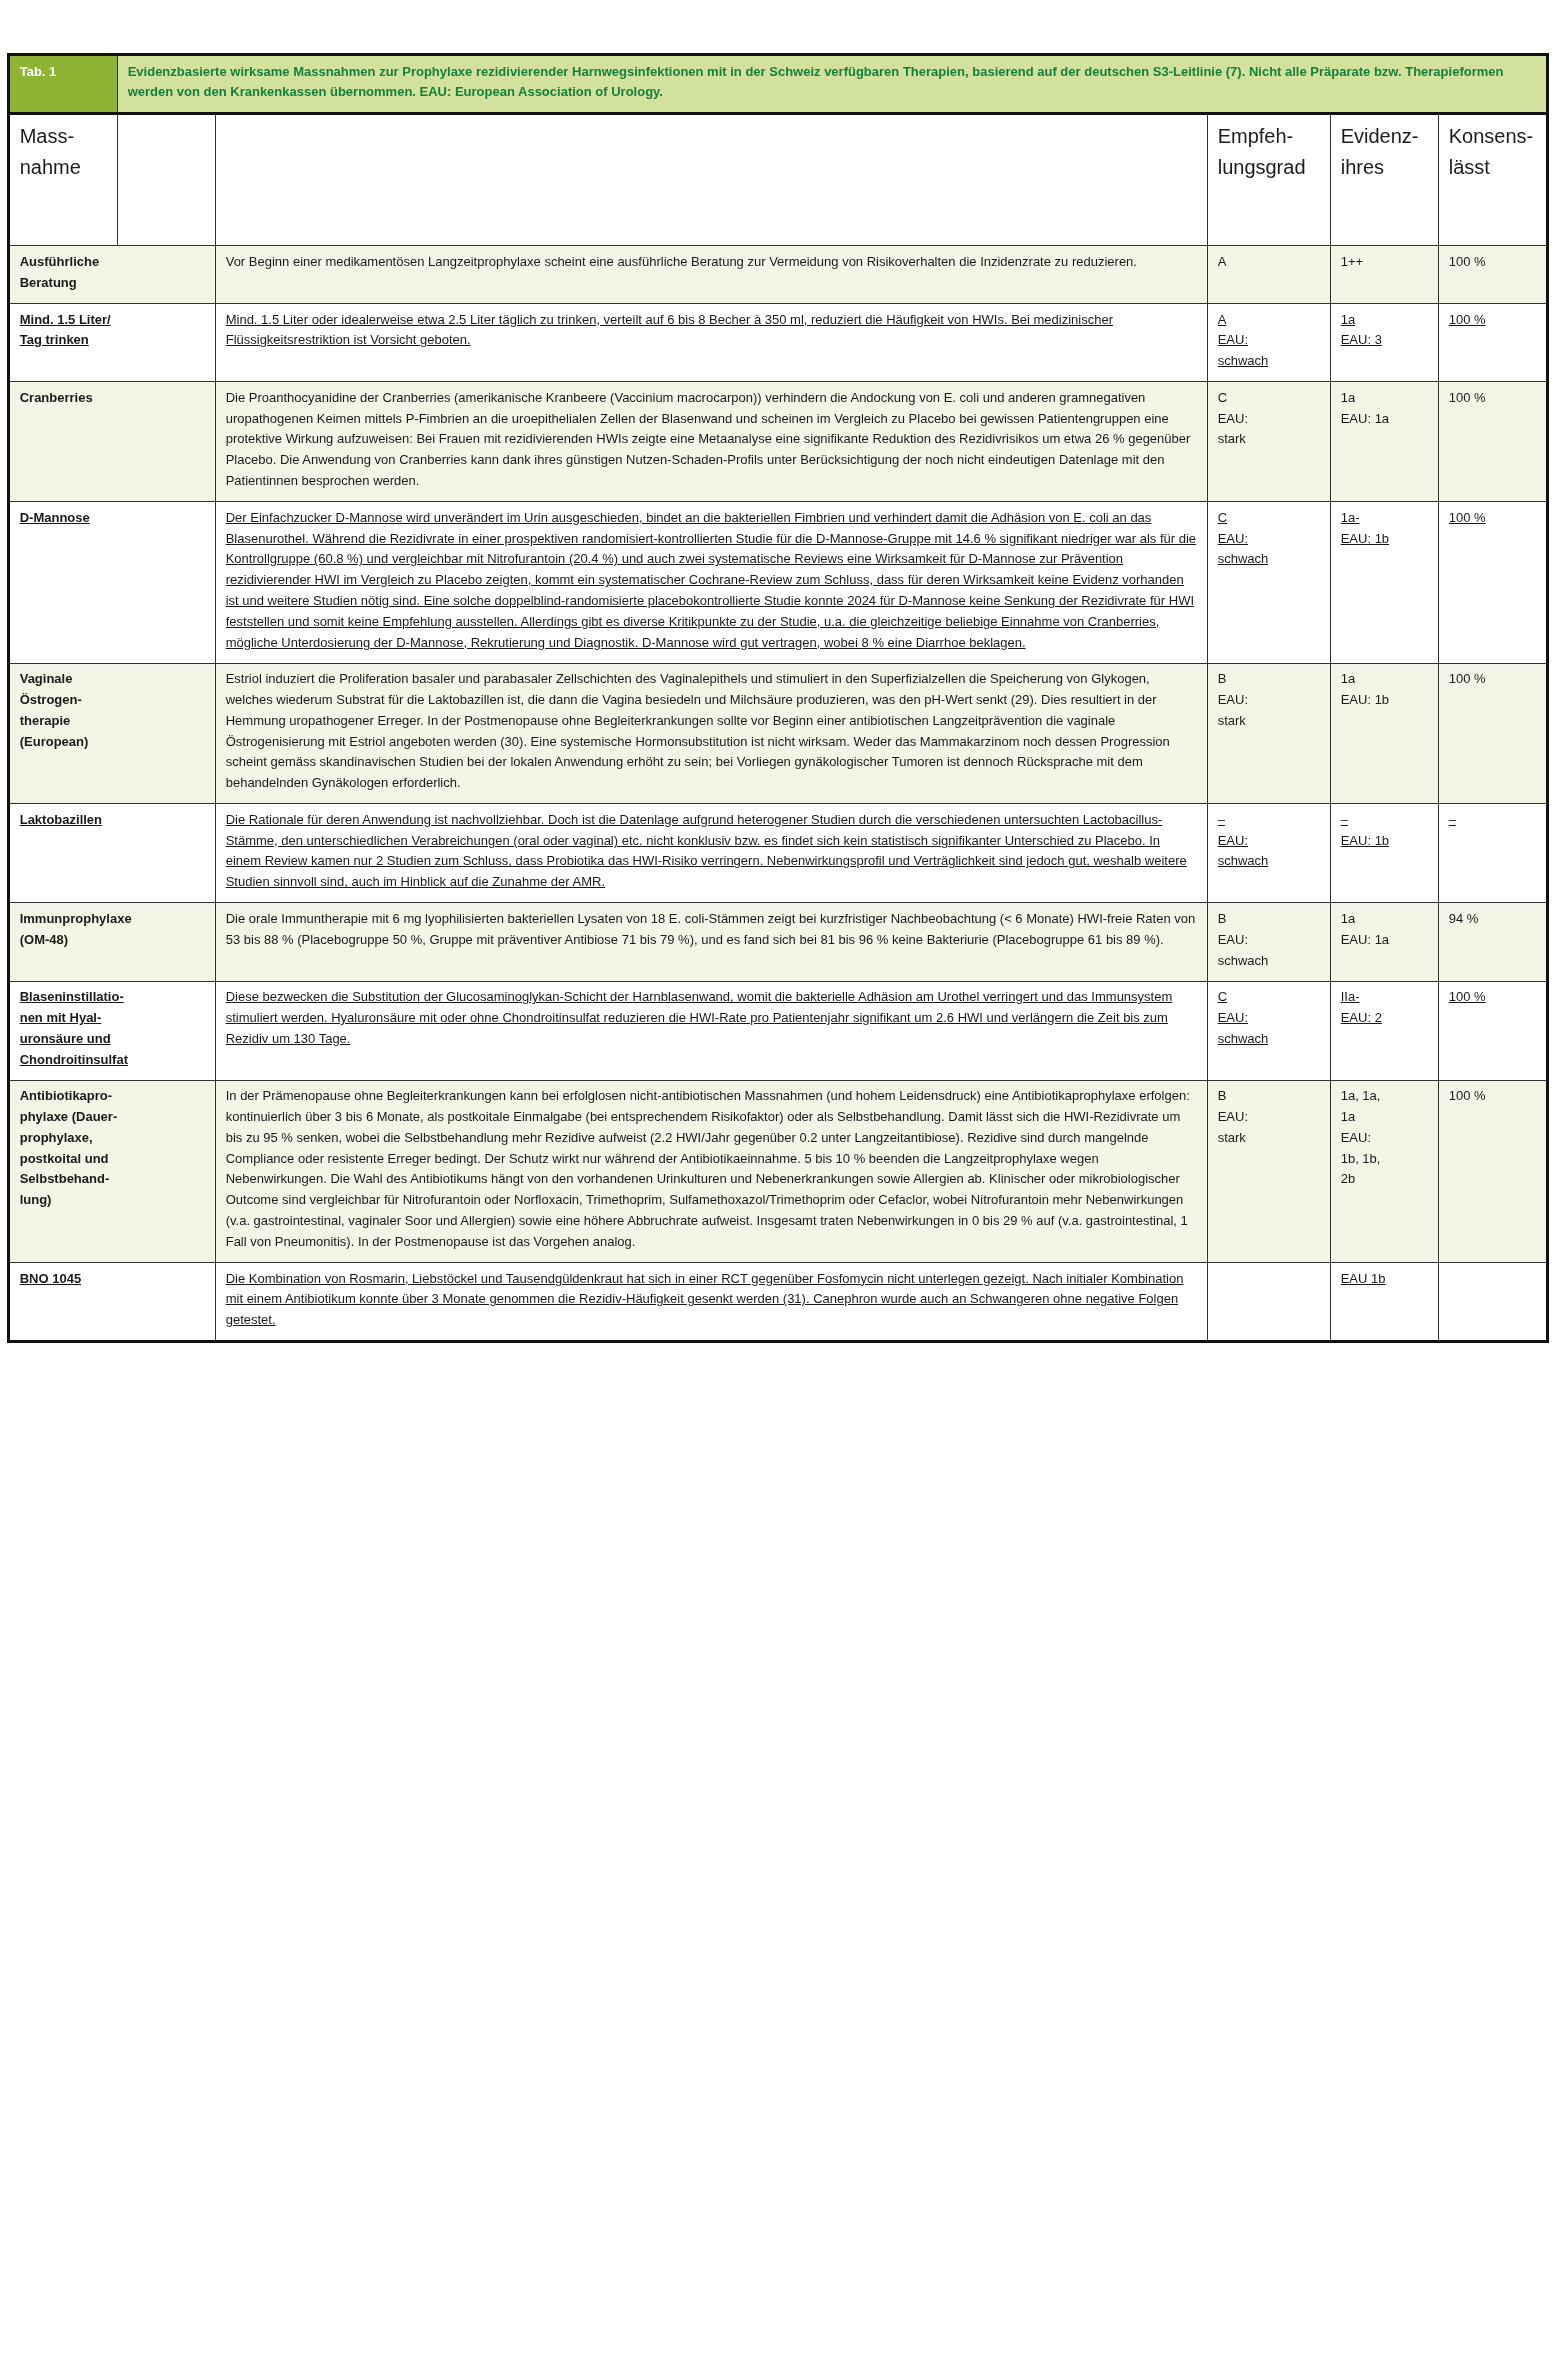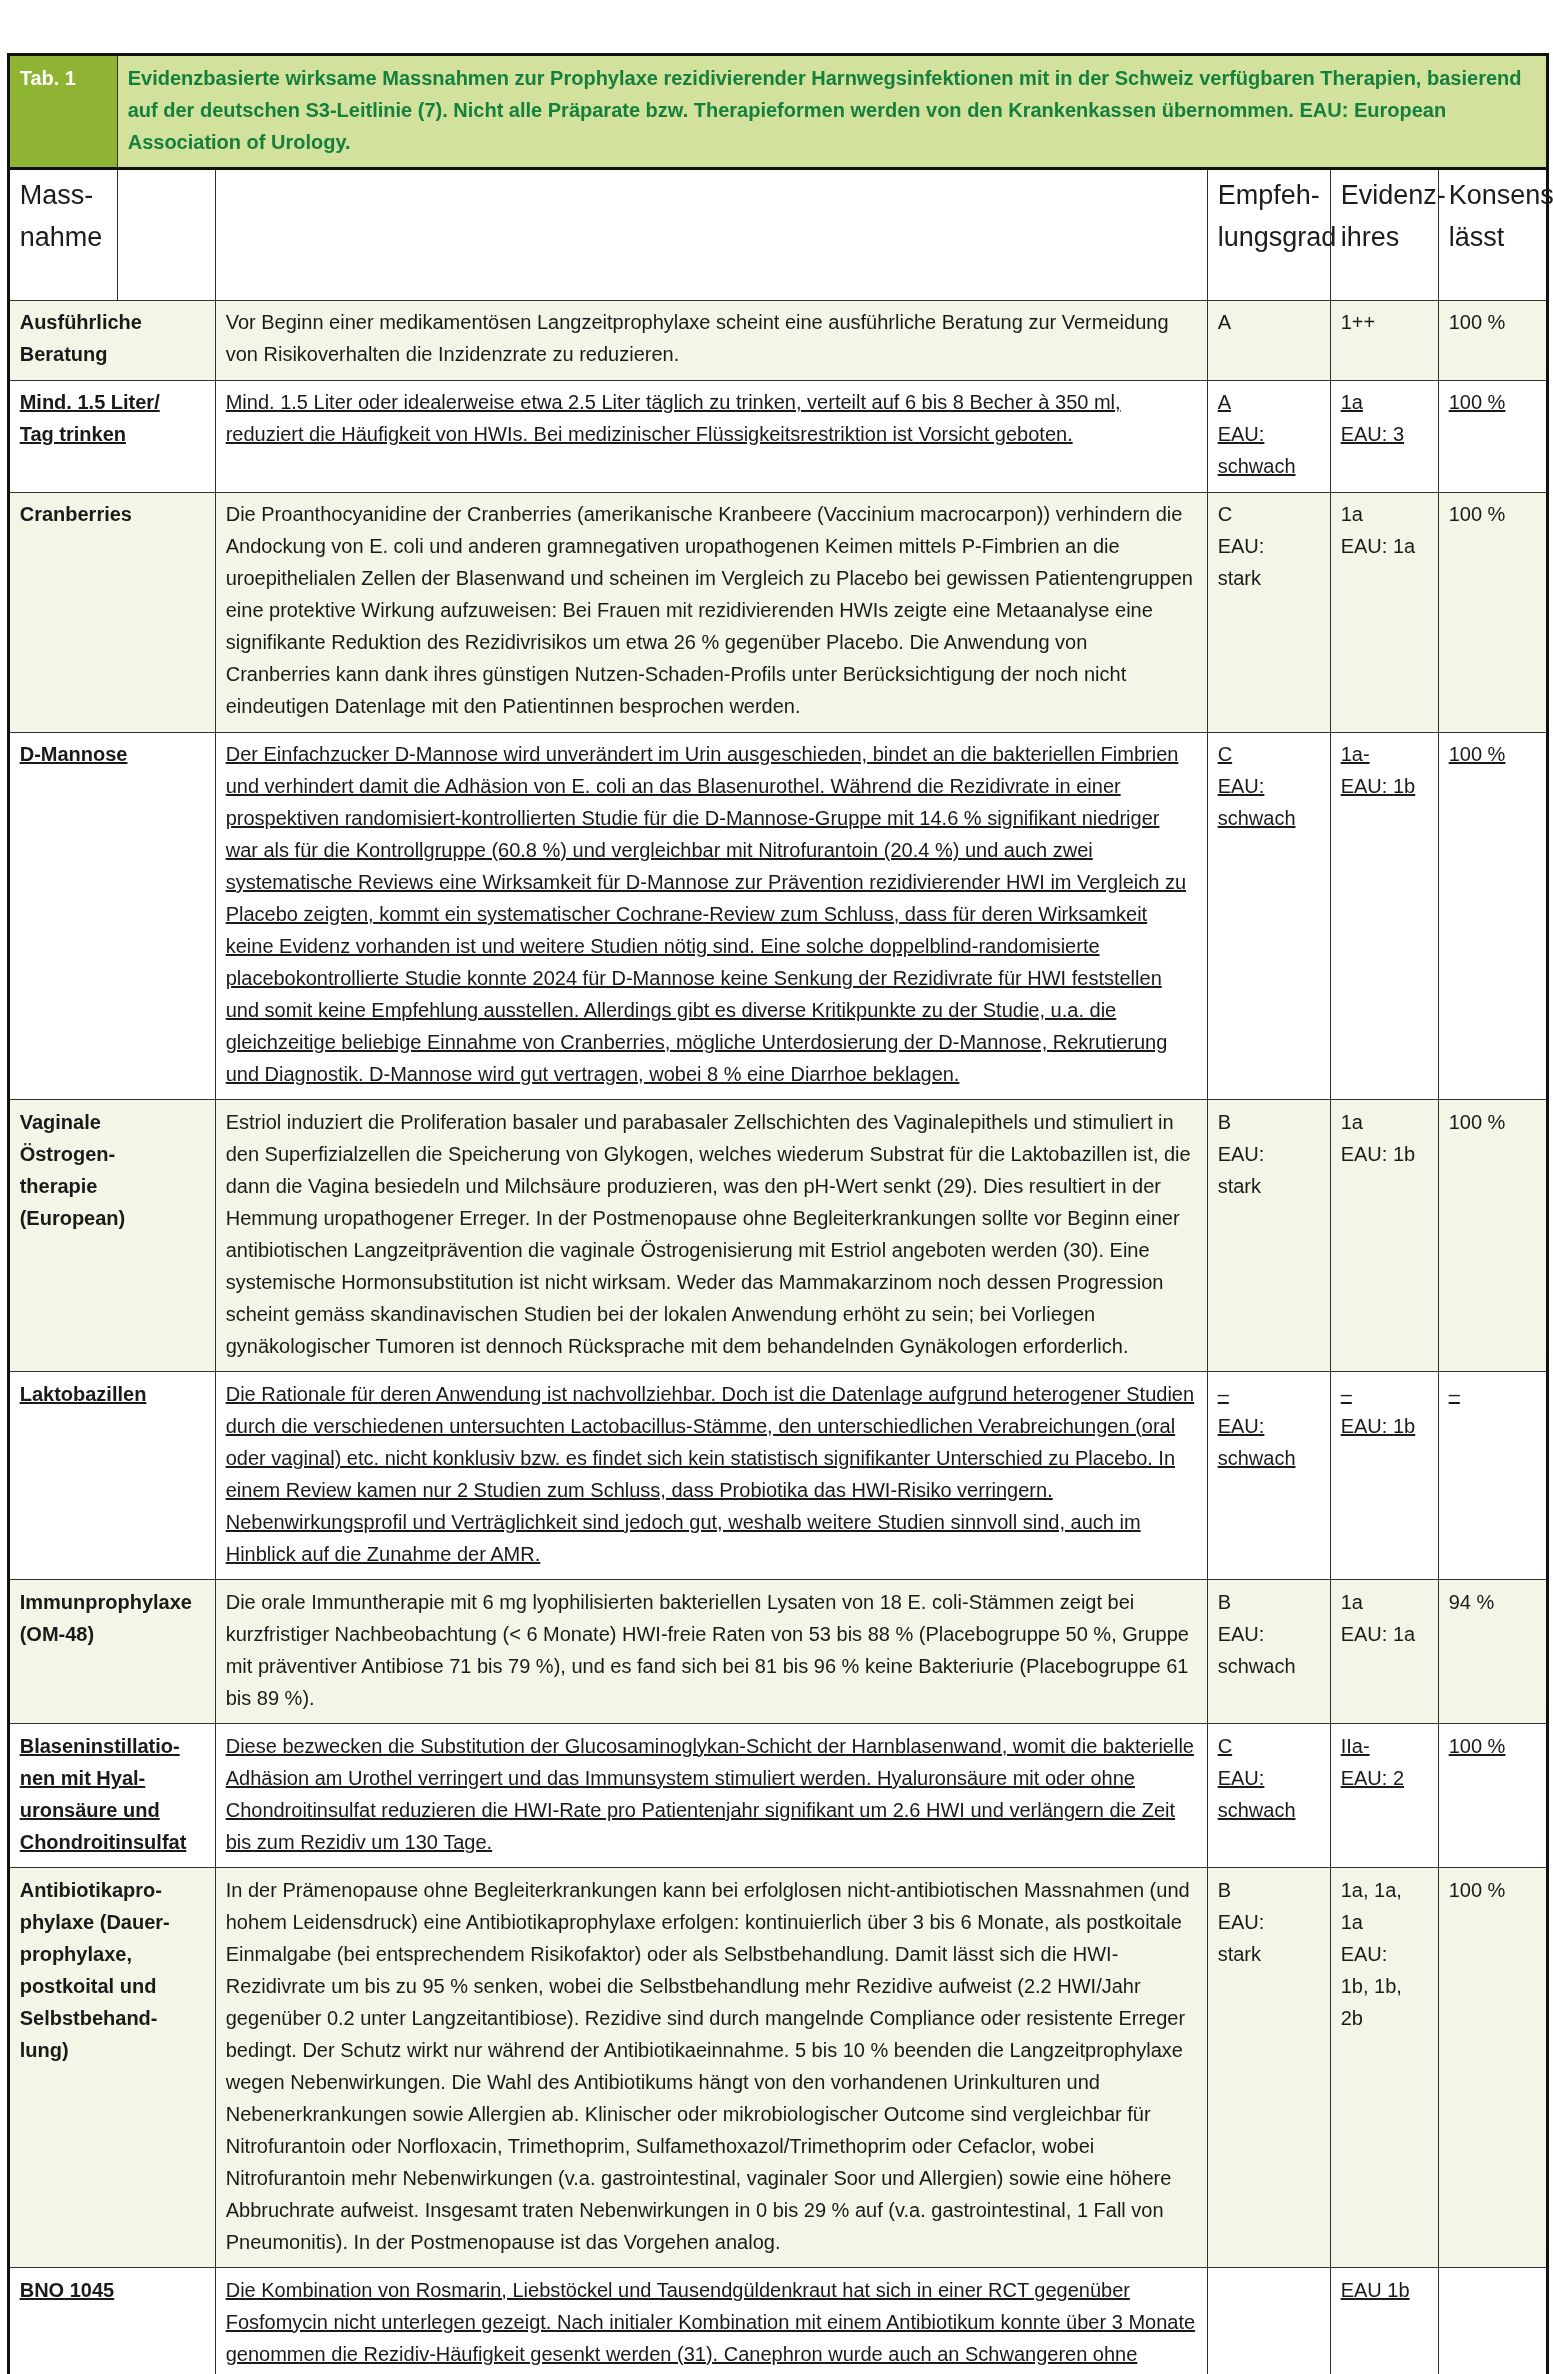--- a/index.html
+++ b/index.html
@@ -10,21 +10,21 @@
   table.tab {
     width: 1539px;
     border-collapse: collapse;
     table-layout: fixed;
     border: 3.7px solid #101010;
   }
   table.tab td {
     border: 1.9px solid #303030;
     vertical-align: top;
     padding: 5.6px 11px 9.3px 9.3px;
-    font-size: 20px;
+    font-size: 13px;
     line-height: 1.6;
   }
 
   tr.caption-row td { border-bottom: 3.7px solid #101010; }
   td.tab-box {
     background: #8fb434;
     color: #ffffff;
     font-weight: 700;
     font-size: 23px;
     vertical-align: bottom;
@@ -37,21 +37,21 @@
     font-weight: 700;
     font-size: 20px;
     line-height: 1.5;
     padding: 9.3px 13px 9.3px 11px;
   }
 
   tr.header-row td {
     height: 132px;
     background: #ffffff;
     white-space: pre-line;
-    font-size: 27px;
+    font-size: 20px;
     color: #1c1c1c;
     line-height: 1.55;
   }
 
   td.measure { font-weight: 700; white-space: pre-line; line-height: 1.55; }
   td.desc    { line-height: 1.62; }
   td.val     { white-space: pre-line; line-height: 1.55; }
 
   tr.shaded td { background: #f3f6e6; }
   tr.plain  td { background: #ffffff; text-decoration: underline; }

